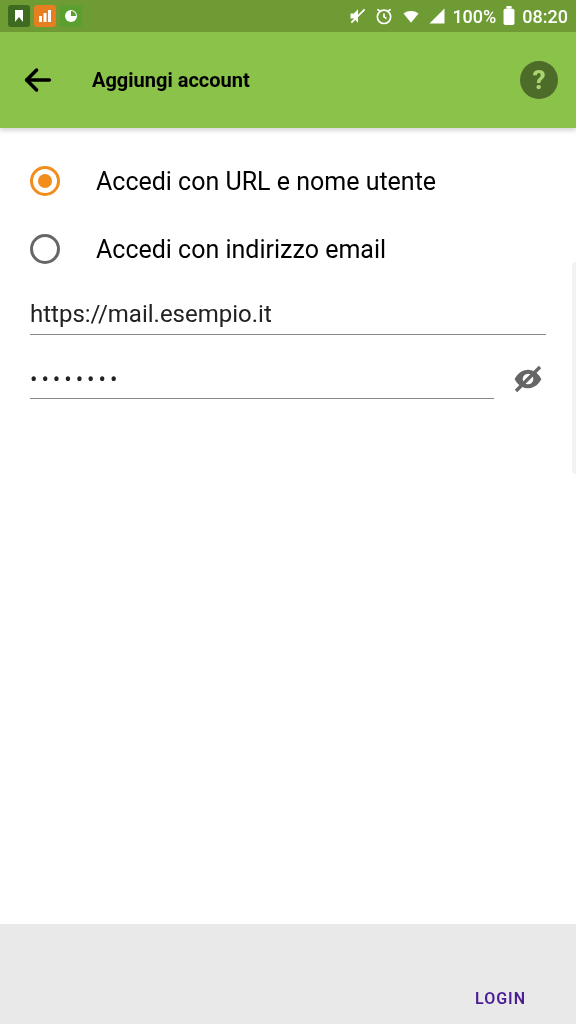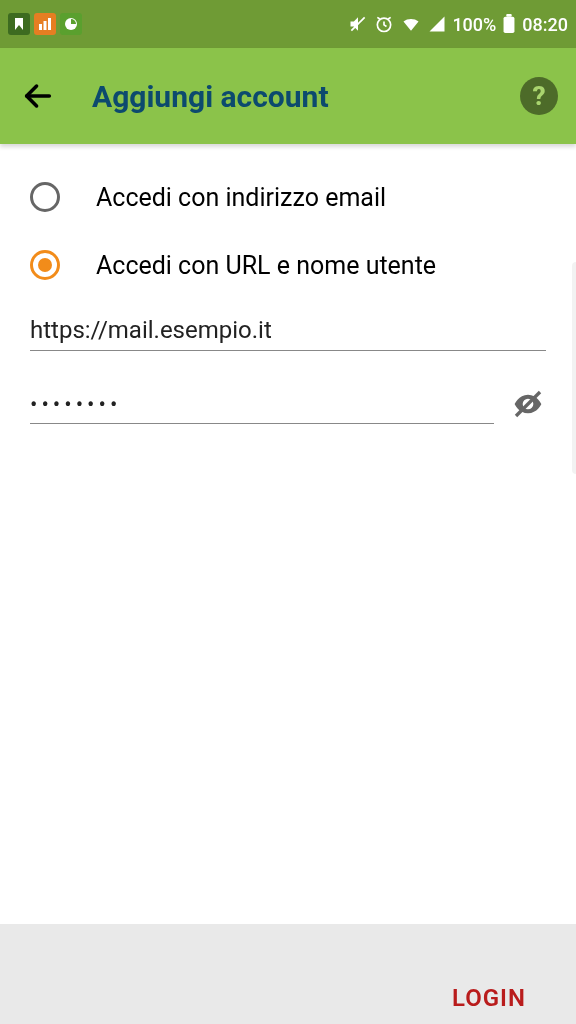--- a/index.html
+++ b/index.html
@@ -1,53 +1,53 @@
 <!DOCTYPE html>
 <html><head>
   <meta charset="utf-8">
   <style>
     * { margin:0; padding:0; box-sizing:border-box; font-family: Roboto, -apple-system, BlinkMacSystemFont, "Segoe UI", Helvetica, Arial, sans-serif; }
     html, body { width:576px; height:1024px; background:#fff; overflow:hidden; }
 
     
-    .statusbar { height:48px; background:#6f9b35; display:flex; align-items:center; padding:0 8px; color:#fff; }
+    .statusbar { height:32px; background:#6f9b35; display:flex; align-items:center; padding:0 8px; color:#fff; }
     .statusbar .left { display:flex; gap:4px; align-items:center; }
     .nicon { width:22px; height:22px; border-radius:3px; display:flex; align-items:center; justify-content:center; }
     .nicon.a { background:#3d6b20; }
     .nicon.b { background:#e67e22; }
     .nicon.c { background:#5aa02e; }
     .nicon svg { display:block; }
     .statusbar .right { margin-left:auto; display:flex; align-items:center; gap:6px; font-size:18px; font-weight:500; }
     .statusbar .right svg { display:block; }
 
     
     .appbar { height:96px; background:#8bc34a; display:flex; align-items:center; padding:0 18px; box-shadow:0 3px 4px rgba(0,0,0,0.15); position:relative; z-index:2; }
     .appbar .back { width:40px; height:40px; display:flex; align-items:center; justify-content:center; margin-right:34px; }
-    .appbar .title { color:#0c4a6e; font-size:30px; font-weight:700; flex:1; }
+    .appbar .title { color:#000000; font-size:20px; font-weight:700; flex:1; }
     .appbar .help { width:38px; height:38px; border-radius:50%; background:#4d6b29; display:flex; align-items:center; justify-content:center; color:#a9d46e; font-size:26px; font-weight:800; }
 
     
     .content { padding:28px 30px 0 30px; }
     .radio-row { display:flex; align-items:center; padding:10px 0 28px 0; }
     .radio { width:30px; height:30px; border-radius:50%; border:3px solid #666; margin-right:36px; display:flex; align-items:center; justify-content:center; }
     .radio.selected { border-color:#f28c1a; }
     .radio.selected .dot { width:14px; height:14px; border-radius:50%; background:#f28c1a; }
     .radio-label { font-size:25px; color:#000; }
 
     .field { border:none; border-bottom:1px solid #888; width:100%; font-size:24px; color:#222; padding:8px 0 6px 0; background:transparent; outline:none; font-family:inherit; }
-    .field-wrap { margin-bottom:33px; }
+    .field-wrap { margin-bottom:24px; }
     .pw-row { display:flex; align-items:center; gap:16px; margin-bottom:24px; }
     .pw-row .field { width:470px; letter-spacing:4px; font-size:22px; }
     .eye { width:36px; height:36px; display:flex; align-items:center; justify-content:center; color:#666; }
 
     .scroll-hint { position:absolute; right:0; top:262px; width:4px; height:212px; background:rgba(0,0,0,0.05); border-radius:4px 0 0 4px; }
 
     
     .bottombar { position:absolute; bottom:0; left:0; width:576px; height:100px; background:#e9e9e9; display:flex; align-items:center; justify-content:flex-end; padding:0 50px; }
-    .login-btn { background:transparent; border:none; font-size:24px; font-weight:600; letter-spacing:1px; color:#b91c1c;margin-top:48px; }
+    .login-btn { background:transparent; border:none; font-size:16px; font-weight:600; letter-spacing:1px; color:#4c1d95;margin-top:48px; }
   </style>
 </head>
 <body>
 
 <div class="statusbar">
   <div class="left">
     <div class="nicon a">
       <svg width="14" height="14" viewBox="0 0 14 14">
           <path d="M3 1 L3 13 L7 8 L11 13 L11 1 Z" fill="#fff"></path>
         </svg>
@@ -109,28 +109,28 @@
       </svg>
   </div>
   <div class="title">Aggiungi account</div>
   <div class="help">
     <span>?</span>
   </div>
 </div>
 
 <div class="content">
   <div class="radio-row">
-    <div class="radio"></div>
-    <div class="radio-label">Accedi con indirizzo email</div>
-  </div>
-  <div class="radio-row">
     <div class="radio selected">
         <div class="dot"></div>
       </div>
     <div class="radio-label">Accedi con URL e nome utente</div>
+  </div>
+  <div class="radio-row">
+    <div class="radio"></div>
+    <div class="radio-label">Accedi con indirizzo email</div>
   </div>
 
   <div class="field-wrap">
     <input class="field" value="https://mail.esempio.it" style="">
   </div>
   <div class="pw-row">
     <input class="field" value="••••••••" style="">
     <div class="eye">
       <svg width="32" height="32" viewBox="0 0 24 24" fill="#666">
           <path d="M12 5c-7 0-10 7-10 7s3 7 10 7 10-7 10-7-3-7-10-7zm0 11a4 4 0 110-8 4 4 0 010 8z"></path>

